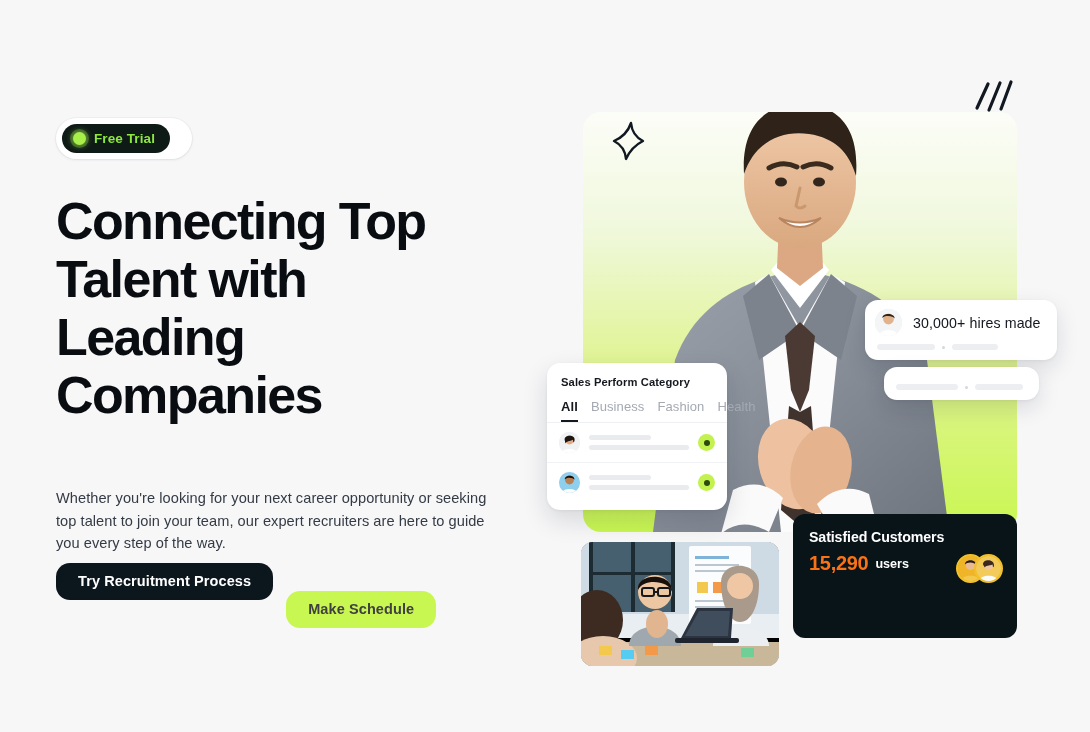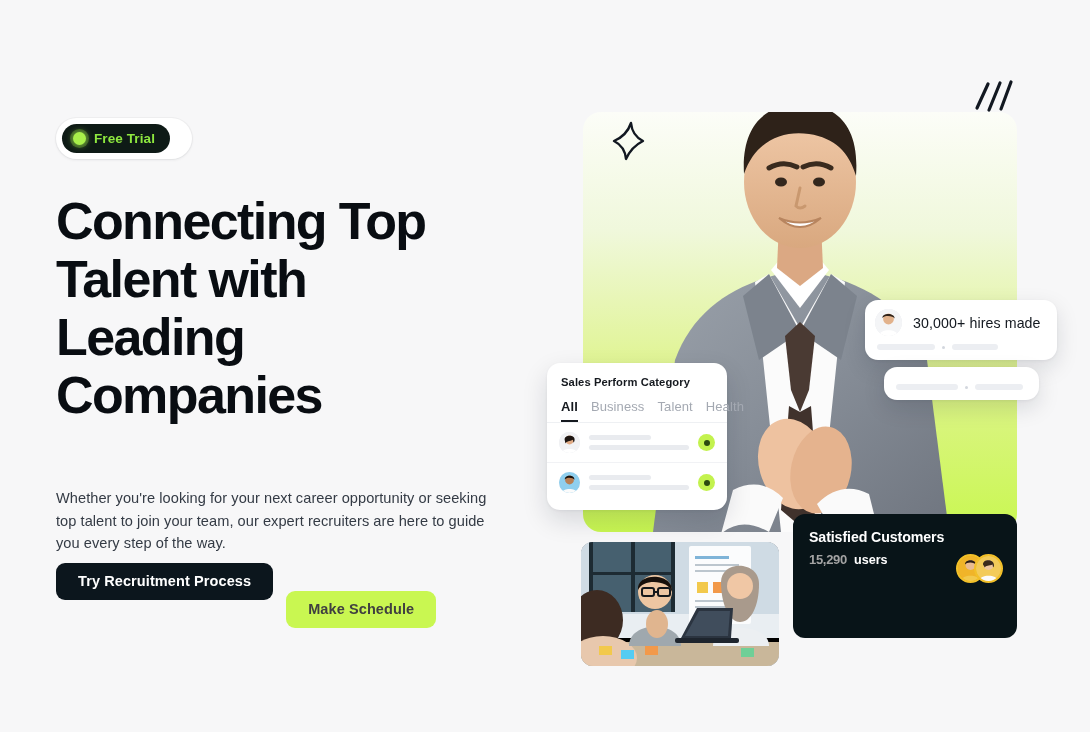--- a/index.html
+++ b/index.html
@@ -41,21 +41,21 @@
     color: #090d12; max-width: 440px;
   }
 
   .body-copy {
     position: absolute; left: 0; top: 369px; width: 432px;
     font-size: 14.6px; line-height: 22.6px; color: #343b45; letter-spacing: .05px;
   }
 
   .cta-row { position: absolute; left: 0; top: 445px; display: flex; gap: 13px; }
   .btn {
-    border: none; cursor: pointer; border-radius: 9px;
+    border: none; cursor: pointer; border-radius: 14px;
     font-family: "Liberation Sans", sans-serif;
     font-size: 14.5px; font-weight: 700; letter-spacing: .1px;
     padding: 0 22px; height: 37px; line-height: 37px; white-space: nowrap;
   }
   .btn-dark { background: #0c161d; color: #ffffff; }
   .btn-lime { background: #c9f751; color: #404040; margin-top: 28px; }
 
   
   .right-col { position: absolute; left: 540px; top: 0; width: 550px; height: 732px; }
 
@@ -123,21 +123,21 @@
     position: absolute; left: 41px; top: 542px;
     width: 198px; height: 124px; border-radius: 12px; overflow: hidden; background: #22303c;
   }
   .cust-card {
     position: absolute; left: 253px; top: 514px;
     width: 224px; height: 124px; border-radius: 12px;
     background: #081418; padding: 15px 16px 0 16px; overflow: hidden;
   }
   .cust-title { font-size: 14.2px; font-weight: 700; color: #ffffff; letter-spacing: -.1px; }
   .cust-mid { display: flex; align-items: center; gap: 7px; margin-top: 7px; }
-  .cust-num { font-size: 13px; font-weight: 700; color: #a3a3a3; letter-spacing: -.3px; }
+  .cust-num { font-size: 20px; font-weight: 700; color: #f97316; letter-spacing: -.3px; }
   .cust-users { font-size: 12.6px; font-weight: 700; color: #ffffff; }
   .cust-desc { margin-top: 6px; font-size: 11.4px; line-height: 16.4px; color: #c4ccd2; letter-spacing: .05px; }
   .cust-avatars { position: absolute; right: 14px; top: 40px; display: flex; }
   .ca { width: 29px; height: 29px; border-radius: 50%; border: 2px solid #f2c029; overflow: hidden; background: #e7b100; }
   .ca + .ca { margin-left: -11px; }
 </style>
 </head>
 <body>
 
 <div class="page">
@@ -259,21 +259,21 @@
           <span class="sb-dot"></span>
           <span class="sb"></span>
       </div>
     </div>
 
     <div class="cat-card">
       <div class="cat-title">Sales Perform Category</div>
       <div class="cat-tabs">
         <span class="cat-tab active">All</span>
         <span class="cat-tab">Business</span>
-        <span class="cat-tab">Talent</span>
+        <span class="cat-tab">Fashion</span>
         <span class="cat-tab">Health</span>
       </div>
 
       <div class="cat-row">
         <span class="cat-avatar">
           <svg width="21" height="21" viewBox="0 0 21 21">
             <rect width="21" height="21" fill="#f1f2f4"></rect>
             <circle cx="10.5" cy="8" r="4.4" fill="#e0aa84"></circle>
             <path d="M5.6 7.6 C5.2 2.6 16.2 2.4 15.6 8 C15 11.6 14.4 11 14 7.8 C10.6 9.4 7.4 9 6.4 11.6 Z" fill="#1d1511"></path>
             <path d="M2.6 21 C3.6 15.6 17.4 15.6 18.4 21 Z" fill="#ffffff"></path>

